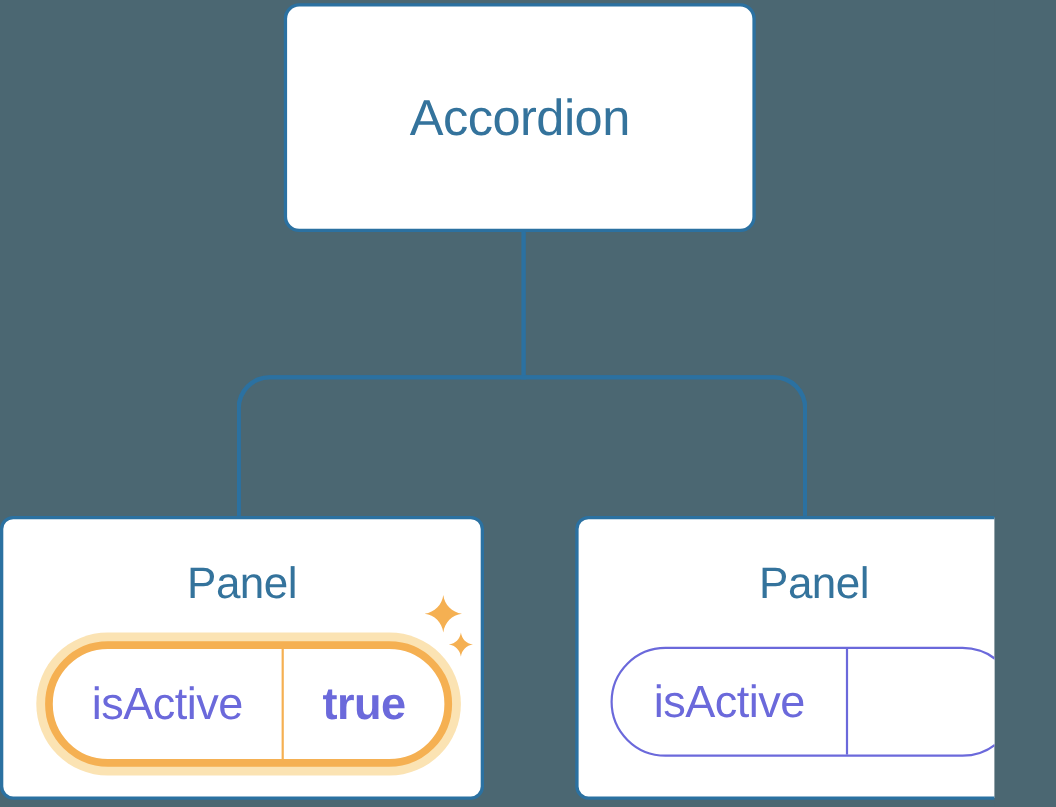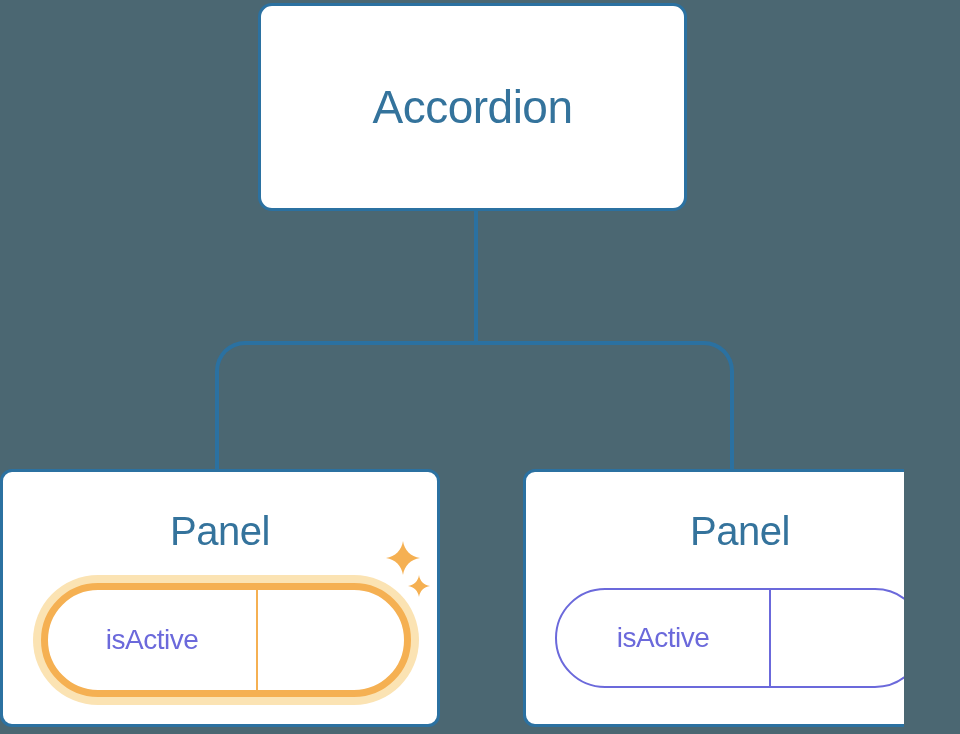--- a/index.html
+++ b/index.html
@@ -93,21 +93,21 @@
   }
   .pill-inactive {
     left: 29px; top: 116px;
     width: 370px; height: 100px;
     border: 2px solid var(--state-purple);
     border-radius: 50px;
   }
   .pill-cell {
     display: flex; align-items: center; justify-content: center;
     color: var(--state-purple);
-    font-size: 28px;
+    font-size: 41px;
     letter-spacing: -0.5px;
     line-height: 1;
   }
   .pill-active  .cell-key { width: 208px; }
   .pill-inactive .cell-key { width: 212px; }
   .cell-value { flex: 1; }
   .value-bold { font-weight: bold; }
   .pill-divider { width: 2px; align-self: stretch; }
   .pill-active  .pill-divider { background: var(--highlight-orange); }
   .pill-inactive .pill-divider { background: var(--state-purple); }
@@ -129,20 +129,21 @@
   </div>
 
   <div class="stem"></div>
   <div class="bracket"></div>
 
   <div class="panel left">
     <div class="panel-title">Panel</div>
     <div class="pill pill-active">
       <div class="pill-cell cell-key">isActive</div>
       <div class="pill-divider"></div>
+      <div class="pill-cell cell-value value-bold">true</div>
     </div>
     <svg class="sparkles" viewBox="0 0 44 56" xmlns="http://www.w3.org/2000/svg">
       <path fill="currentColor" transform="scale(1.4167)" d="M12 0C12.9 6.5 17.5 11.1 24 12C17.5 12.9 12.9 17.5 12 24C11.1 17.5 6.5 12.9 0 12C6.5 11.1 11.1 6.5 12 0Z"></path>
       <path fill="currentColor" transform="translate(22,34) scale(0.9167)" d="M12 0C12.9 6.5 17.5 11.1 24 12C17.5 12.9 12.9 17.5 12 24C11.1 17.5 6.5 12.9 0 12C6.5 11.1 11.1 6.5 12 0Z"></path>
     </svg>
   </div>
 
   <div class="panel right">
     <div class="panel-title">Panel</div>
     <div class="pill pill-inactive">

